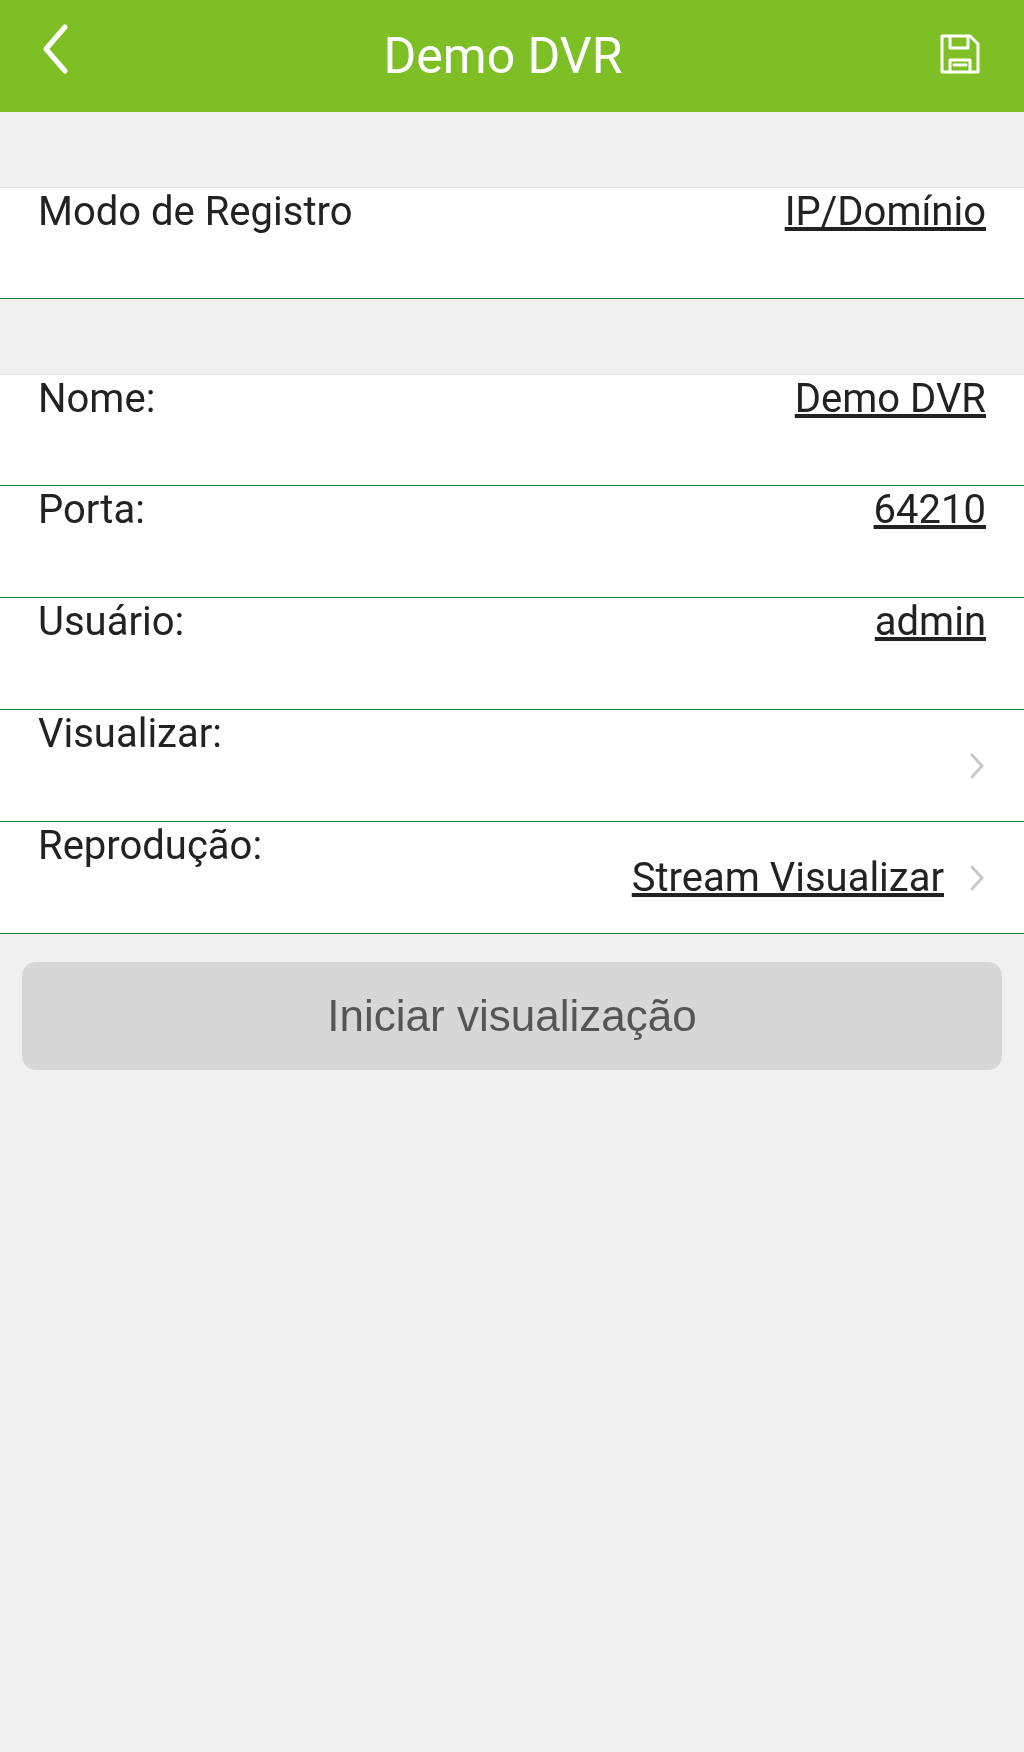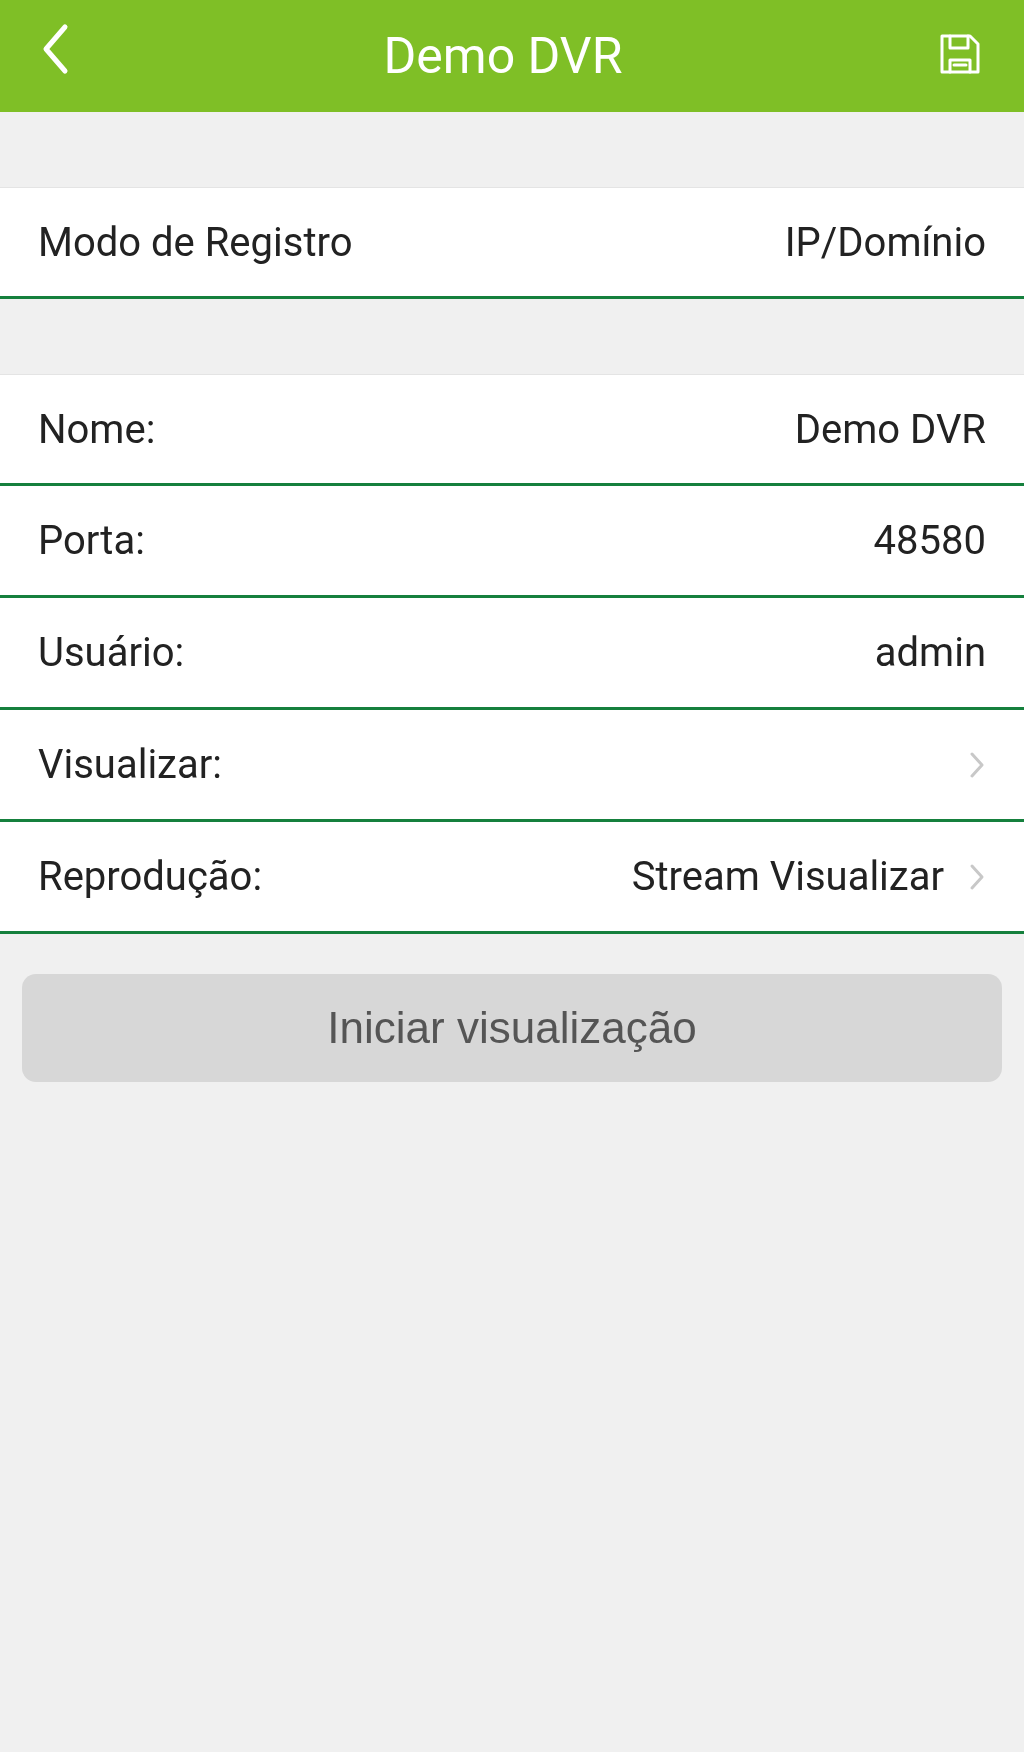--- a/index.html
+++ b/index.html
@@ -40,61 +40,61 @@
       align-items: center;
     }
     .save-btn svg { width: 48px; height: 48px; }
     .spacer {
       height: 75px;
       background: #f0f0f0;
     }
     .row {
       background: white;
       display: flex;
-      align-items: center;
       justify-content: space-between;
       padding: 0 38px;
       height: 112px;
       border-top: 1px solid #e4e4e4;
-      border-bottom: 3px solid #15803d;
+      border-bottom: 1px solid #15803d;
     }
     .row-group .row {
       border-top: none;
       gap: 33px;
     }
     .row-group .row:first-child {
       border-top: 1px solid #e4e4e4;
     }
     .row-label {
       font-size: 40px;
       color: #222;
     }
     .row-value {
       font-size: 40px;
       color: #222;
       text-align: right;
+      text-decoration: underline;
     }
     .row-value-with-chevron {
       display: flex;
       align-items: center;
       gap: 24px;
     }
     .chevron {
       color: #c8c8c8;
       display: flex;
       align-items: center;
     }
     .chevron svg { width: 18px; height: 30px; }
     .dots {
       font-size: 40px;
       letter-spacing: 10px;
       color: #222;
     }
     .button-container {
-      padding: 40px 22px;
+      padding: 28px 22px;
     }
     .primary-button {
       width: 100%;
       height: 108px;
       background: #d7d7d7;
       border: none;
       border-radius: 14px;
       font-size: 44px;
       color: #555;
       cursor: pointer;
@@ -133,21 +133,21 @@
 
 <div class="spacer"></div>
 
 <div class="row-group">
   <div class="row">
     <span class="row-label">Nome:</span>
     <span class="row-value">Demo DVR</span>
   </div>
   <div class="row">
     <span class="row-label">Porta:</span>
-    <span class="row-value">48580</span>
+    <span class="row-value">64210</span>
   </div>
   <div class="row">
     <span class="row-label">Usuário:</span>
     <span class="row-value">admin</span>
   </div>
   <div class="row">
     <span class="row-label">Visualizar:</span>
     <span class="row-value-with-chevron">
       <span class="chevron">
         <svg viewBox="0 0 18 30" fill="none" stroke="#c8c8c8" stroke-width="3" stroke-linecap="round" stroke-linejoin="round">

